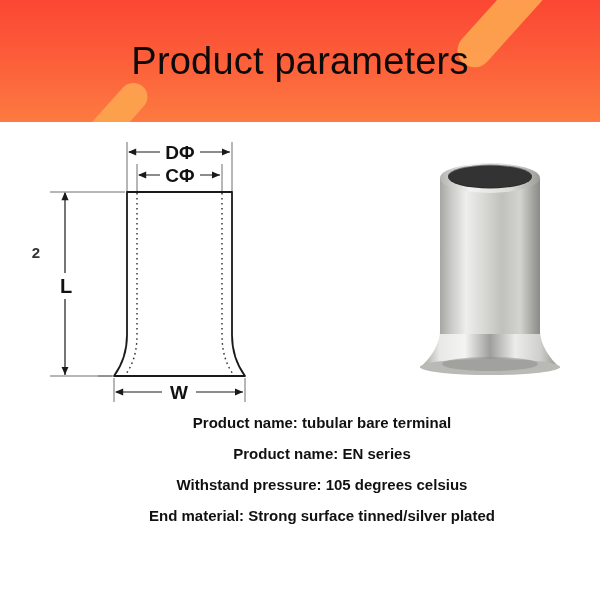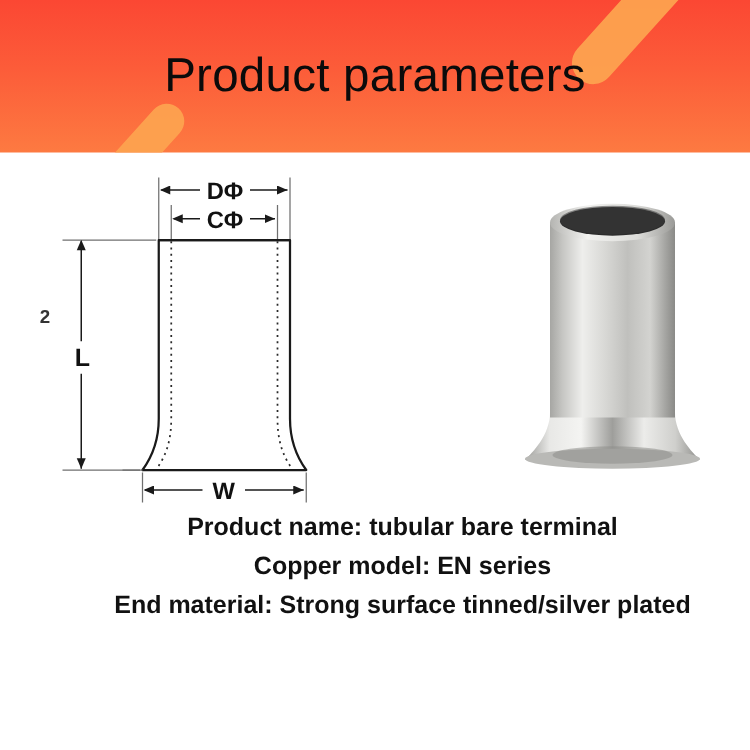--- a/index.html
+++ b/index.html
@@ -96,21 +96,21 @@
 
   
   #spec-list {
     position: absolute;
     left: 0;
     top: 285px;
     width: 600px;
     text-align: center;
   }
   .spec-line {
-    font-size: 20px;
+    font-size: 15px;
     line-height: 31px;
     color: #111111;
     white-space: nowrap;
     padding-left: 44px;
   }
 </style>
 </head>
 <body>
 
 <div id="page">
@@ -215,18 +215,19 @@
 
         <ellipse cx="80" cy="26" rx="50" ry="15" fill="url(#rim)"></ellipse>
 
         <ellipse cx="80" cy="25" rx="42" ry="11.5" fill="#2c2c2c"></ellipse>
         <ellipse cx="80" cy="24" rx="42" ry="11.5" fill="#3a3a3a" opacity=".55"></ellipse>
       </svg>
     </div>
 
     <div id="spec-list">
       <div class="spec-line">Product name: tubular bare terminal</div>
-      <div class="spec-line">Copper model: EN series</div>
+      <div class="spec-line">Product name: EN series</div>
+      <div class="spec-line">Withstand pressure: 105 degrees celsius</div>
       <div class="spec-line">End material: Strong surface tinned/silver plated</div>
     </div>
 
   </div>
 </div>
 
 </body></html>

